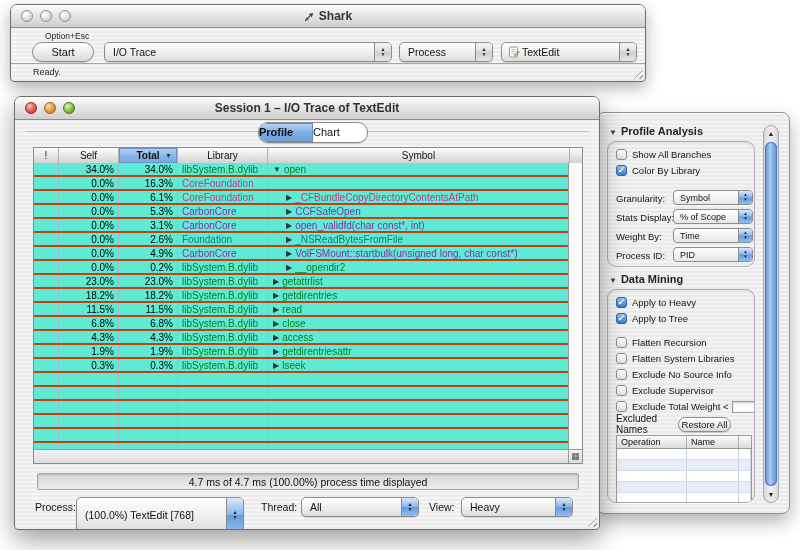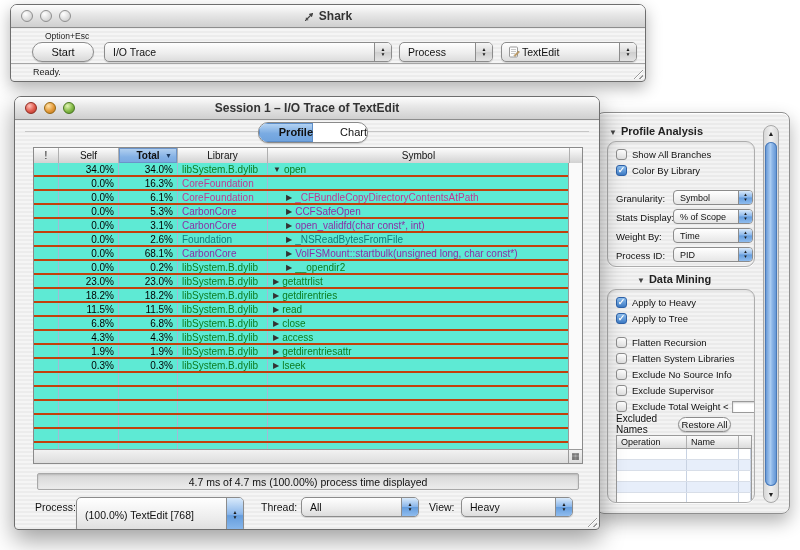--- a/index.html
+++ b/index.html
@@ -29,21 +29,21 @@
     display:flex;align-items:center;overflow:hidden;}
   .popval{flex:1;font-size:10.5px;color:#111;padding:0 4px 0 8px;white-space:nowrap;overflow:hidden;}
   .cap{width:16px;align-self:stretch;display:flex;flex-direction:column;align-items:center;justify-content:center;
     border-left:1px solid #8c8c8c;background:linear-gradient(180deg,#d9eafb,#8ab6ea 48%,#659ddd 52%,#8fbcee);}
   .cap.gray{background:linear-gradient(180deg,#f6f6f6,#dcdcdc 48%,#cfcfcf 52%,#e3e3e3);}
   .ar{font-size:5px;line-height:5px;color:#1a1a1a;}
   .lbl{position:absolute;font-size:10.5px;color:#111;text-align:right;}
   
   .tabpill{position:absolute;left:243px;top:25px;width:108px;height:19px;border:1px solid #8a8a8a;border-radius:10px;
     background:#fff;display:flex;overflow:hidden;box-shadow:0 1px 1px rgba(0,0,0,.15);}
-  .tab{flex:1;font-size:11px;text-align:right;line-height:19px;color:#111;}
+  .tab{flex:1;font-size:11px;text-align:left;line-height:19px;color:#111;}
   .tab.sel{background:linear-gradient(180deg,#b9d6f4,#7aabe2 55%,#6ea2dd);box-shadow:inset 0 0 0 1px #5d8ec9;font-weight:600;}
   .tabline{position:absolute;left:10px;right:10px;top:34px;border-top:1px solid #c6c6c6;}
   
   .tframe{position:absolute;left:18px;top:50px;width:550px;height:317px;box-sizing:border-box;border:1px solid #8a8a8a;background:#fff;}
   .thead{display:flex;height:15px;border-bottom:1px solid #9a9a9a;
     background:linear-gradient(180deg,#fdfdfd,#e3e3e3 60%,#d2d2d2);}
   .hcell{box-sizing:border-box;font-size:10px;color:#111;text-align:center;line-height:15px;border-right:1px solid #b0b0b0;position:relative;white-space:nowrap;overflow:hidden;}
   .hcell.hsel{background:linear-gradient(180deg,#b7d3f1,#84b1e5 60%,#79a8e0);box-shadow:inset 0 0 0 1px #6b94c9;font-weight:600;}
   .sorttri{position:absolute;right:5px;top:0;font-size:7px;color:#1c3a60;}
   .c-bang{width:25px;}.c-self{width:60px;}.c-total{width:59px;}.c-lib{width:90px;}.c-sym{flex:1;}
@@ -204,21 +204,21 @@
           <span class="mini-popup">
             <span class="popval">PID</span>
             <span class="cap">
               <span class="ar">▲</span>
               <span class="ar">▼</span>
             </span>
           </span>
         </div>
       </div>
   </div>
-  <div class="sechead" style="top:160px;margin-left:28px;"><span class="sectri">▼</span><span>Data Mining</span></div>
+  <div class="sechead" style="top:160px;"><span class="sectri">▼</span><span>Data Mining</span></div>
   <div class="group" style="top:176px;height:214px;">
     <div id="dm-cbs-top">
         <div class="cb-row">
           <span class="cb on">✓</span>
           <span class="cb-lab">Apply to Heavy</span>
         </div>
         <div class="cb-row">
           <span class="cb on">✓</span>
           <span class="cb-lab">Apply to Tree</span>
         </div>
@@ -356,21 +356,21 @@
         <div class="trow">
           <div class="cell c-bang"></div>
           <div class="cell c-self num">0.0%</div>
           <div class="cell c-total num">2.6%</div>
           <div class="cell c-lib" style="color: rgb(18, 124, 124);">Foundation</div>
           <div class="cell c-sym" style="padding-left: 18px;"><span class="tri">▶</span><span class="symname" style="color: rgb(18, 124, 124);">_NSReadBytesFromFile</span></div>
         </div>
         <div class="trow">
           <div class="cell c-bang"></div>
           <div class="cell c-self num">0.0%</div>
-          <div class="cell c-total num">68.1%</div>
+          <div class="cell c-total num">4.9%</div>
           <div class="cell c-lib" style="color: rgb(139, 47, 165);">CarbonCore</div>
           <div class="cell c-sym" style="padding-left: 18px;"><span class="tri">▶</span><span class="symname" style="color: rgb(139, 47, 165);">VolFSMount::startbulk(unsigned long, char const*)</span></div>
         </div>
         <div class="trow">
           <div class="cell c-bang"></div>
           <div class="cell c-self num">0.0%</div>
           <div class="cell c-total num">0.2%</div>
           <div class="cell c-lib" style="color: rgb(13, 124, 33);">libSystem.B.dylib</div>
           <div class="cell c-sym" style="padding-left: 18px;"><span class="tri">▶</span><span class="symname" style="color: rgb(13, 124, 33);">__opendir2</span></div>
         </div>

